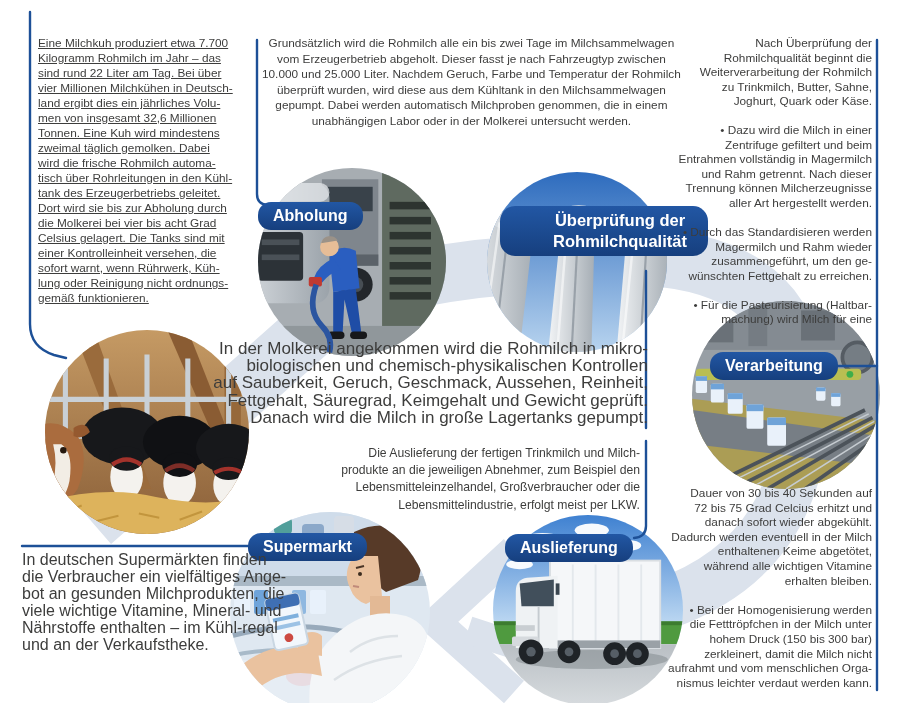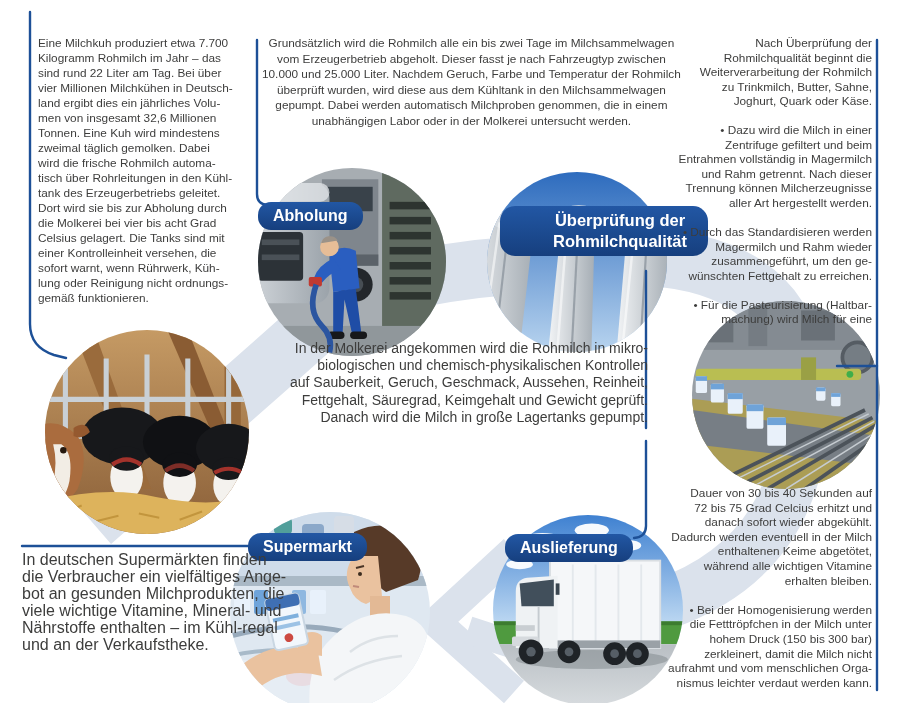--- a/index.html
+++ b/index.html
@@ -9,24 +9,24 @@
   #bands{z-index:0;} #connectors{z-index:2;}
   .circle{position:absolute;border-radius:50%;overflow:hidden;z-index:1;}
   .circle svg{display:block;width:100%;height:100%;}
   .stage-label{position:absolute;z-index:3;background:linear-gradient(#2257a4,#163f7e);
       color:#fff;font-weight:bold;font-size:16px;line-height:28px;height:28px;
       padding:0 15px;border-radius:13px;white-space:nowrap;}
   .stage-label.two-line{height:auto;line-height:21px;padding:4px 12px;border-radius:15px;
       text-align:center;font-size:16.5px;}
   .tb{position:absolute;z-index:4;white-space:pre;color:#3d3d3c;font-size:11.8px;line-height:15px;}
   .tb.right{text-align:right;}
-  #tb-production{left:38px;top:36px;}
+  #tb-production{left:38px;top:36px;text-decoration:underline;}
   #tb-abholung{left:262px;top:36px;line-height:15.6px;text-align:center;}
   #tb-quality{right:28px;top:36px;line-height:14.55px;}
-  #tb-molkerei{right:252px;top:340px;font-size:14px;line-height:17.2px;}
+  #tb-molkerei{right:252px;top:340px;font-size:17px;line-height:17.2px;}
   #tb-ausl{right:260px;top:445px;font-size:12.2px;line-height:17.2px;}
   #tb-processing{right:28px;top:486px;line-height:14.6px;text-align:right;}
   #tb-supermarkt{left:22px;top:551px;font-size:16px;line-height:17px;}
   #c-erzeugung{left:45px;top:330px;width:204px;height:204px;}
   #c-abholung{left:258px;top:168px;width:188px;height:188px;}
   #c-pruefung{left:487px;top:172px;width:180px;height:180px;}
   #c-verarbeitung{left:692px;top:301px;width:188px;height:188px;}
   #c-auslieferung{left:493px;top:515px;width:190px;height:190px;}
   #c-supermarkt{left:230px;top:512px;width:200px;height:200px;}
   #lbl-erzeugung{left:62px;top:349px;}
@@ -328,20 +328,23 @@
       <path d="M 22 546 L 250 546"></path>
     </g>
   </svg>
 
   <div class="stage-label" id="lbl-abholung">
     <span>Abholung</span>
   </div>
   <div class="stage-label two-line" id="lbl-pruefung">
     <span>Überprüfung der</span><br>
     <span>Rohmilchqualität</span>
+  </div>
+  <div class="stage-label" id="lbl-verarbeitung">
+    <span>Verarbeitung</span>
   </div>
   <div class="stage-label" id="lbl-auslieferung">
     <span>Auslieferung</span>
   </div>
   <div class="stage-label" id="lbl-supermarkt">
     <span>Supermarkt</span>
   </div>
 
   <div class="tb" id="tb-production">Eine Milchkuh produziert etwa 7.700
 Kilogramm Rohmilch im Jahr – das
@@ -385,20 +388,24 @@
 zusammengeführt, um den ge-
 wünschten Fettgehalt zu erreichen.
 
 • Für die Pasteurisierung (Haltbar-
 machung) wird Milch für eine</div>
   <div class="tb right" id="tb-molkerei">In der Molkerei angekommen wird die Rohmilch in mikro-
 biologischen und chemisch-physikalischen Kontrollen
 auf Sauberkeit, Geruch, Geschmack, Aussehen, Reinheit,
 Fettgehalt, Säuregrad, Keimgehalt und Gewicht geprüft.
 Danach wird die Milch in große Lagertanks gepumpt.</div>
+  <div class="tb right" id="tb-ausl">Die Auslieferung der fertigen Trinkmilch und Milch-
+produkte an die jeweiligen Abnehmer, zum Beispiel den
+Lebensmitteleinzelhandel, Großverbraucher oder die
+Lebensmittelindustrie, erfolgt meist per LKW.</div>
   <div class="tb right" id="tb-processing">Dauer von 30 bis 40 Sekunden auf
 72 bis 75 Grad Celcius erhitzt und
 danach sofort wieder abgekühlt.
 Dadurch werden eventuell in der Milch
 enthaltenen Keime abgetötet,
 während alle wichtigen Vitamine
 erhalten bleiben.
 
 • Bei der Homogenisierung werden
 die Fetttröpfchen in der Milch unter

